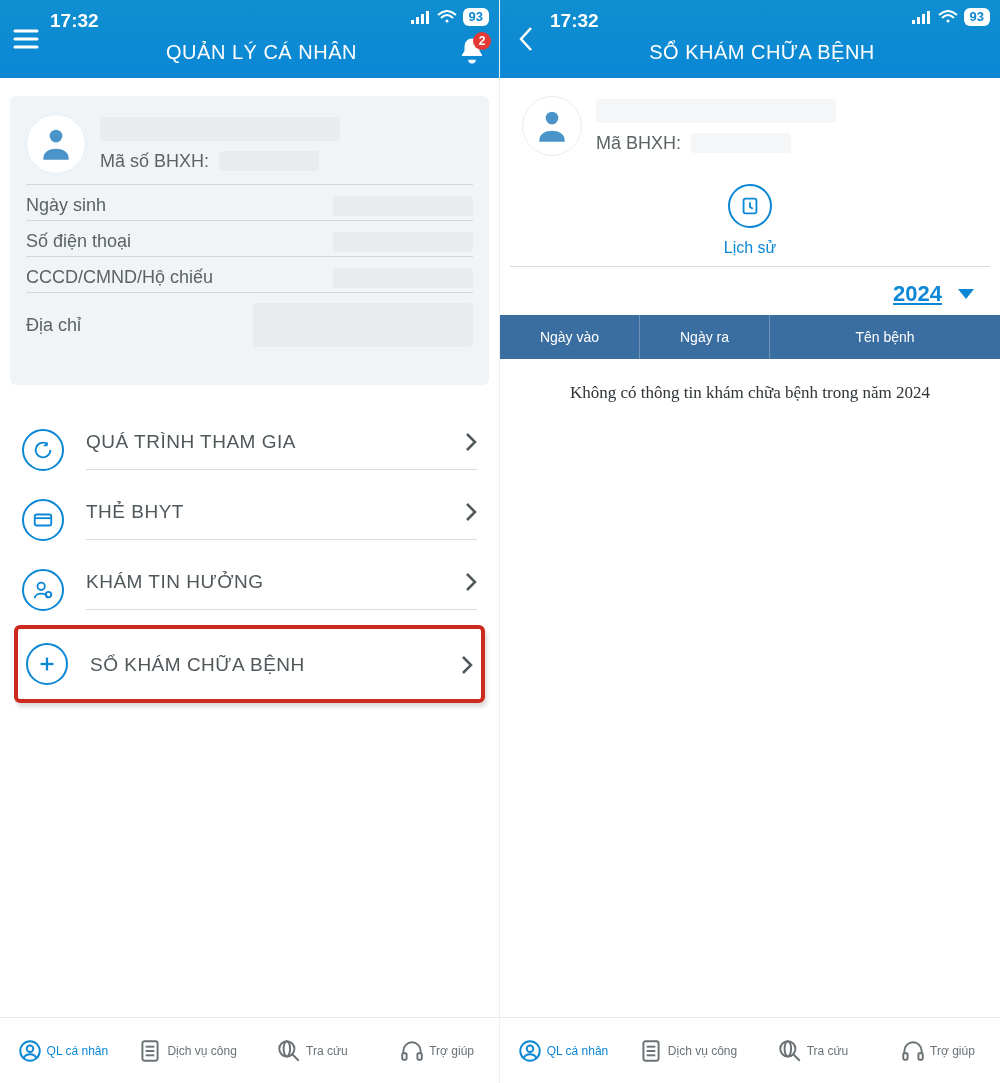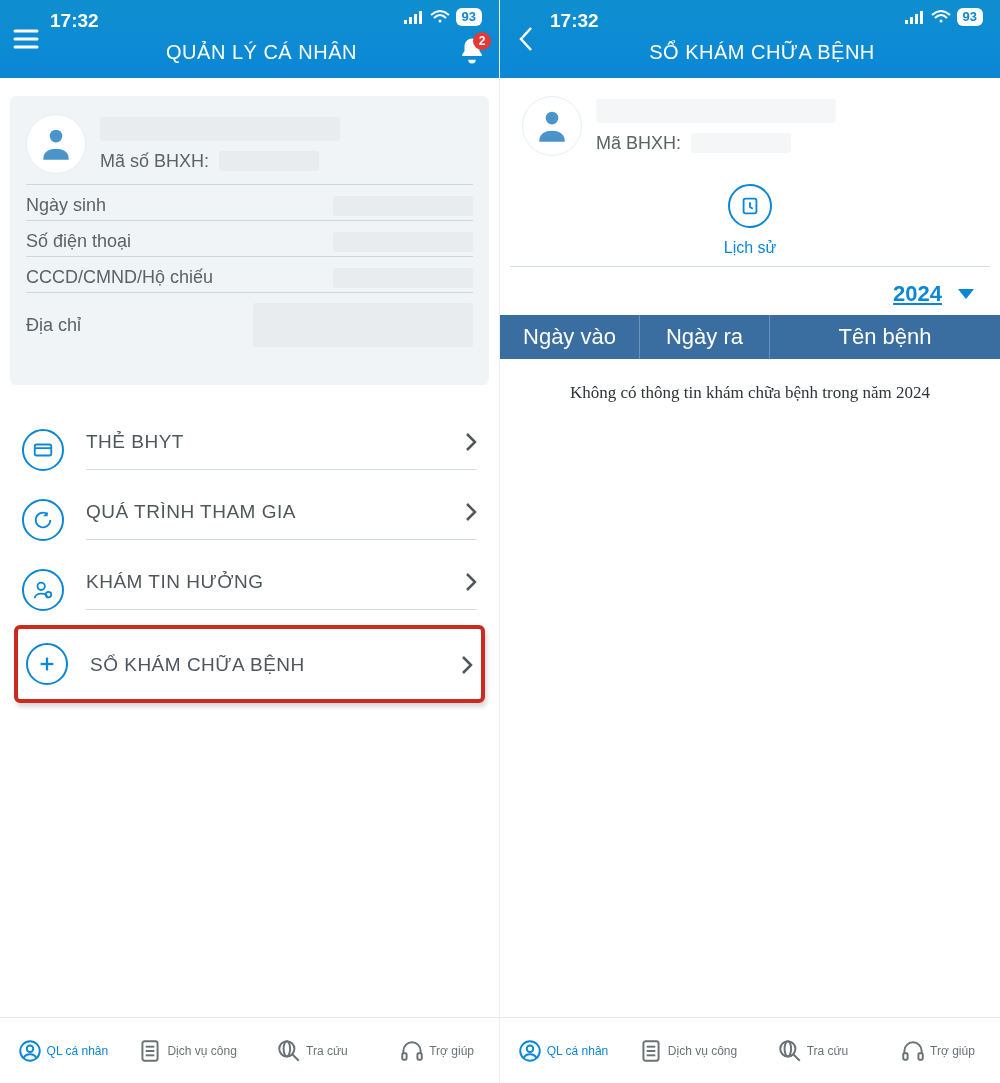--- a/index.html
+++ b/index.html
@@ -46,21 +46,21 @@
   .status-time {
     position: absolute;
     left: 50px;
     top: 10px;
     font-size: 19px;
     font-weight: 600;
     color: #fff;
   }
   .status-right {
     position:absolute;
-    right: 17px;
+    right: 10px;
     top: 8px;
     display:flex;
     align-items:center;
     gap:6px;
   }
   .signal-icon, .wifi-icon { width:20px; height:14px; }
   .battery {
     background:#fff; color:#0b87d5; font-size:13px; font-weight:700;
     border-radius:6px; padding:0 6px; line-height:18px; height:18px;
   }
@@ -174,21 +174,21 @@
   .year-select {
     font-size:22px; font-weight:700; color:#0b87d5; text-decoration:underline;
   }
   .year-caret { color:#0b87d5; }
 
   .table-header {
     display:flex; background:#3b6ea0; color:#fff; height:44px;
   }
   .th {
     display:flex; align-items:center; justify-content:center;
-    font-size:22px; border-right:1px solid rgba(255,255,255,0.25);
+    font-size:14px; border-right:1px solid rgba(255,255,255,0.25);
   }
   .th.c1 { width:140px; }
   .th.c2 { width:130px; }
   .th.c3 { flex:1; border-right:none; }
   .empty-msg {
     text-align:center; font-size:17px; color:#2e3438; margin-top:24px; padding:0 12px;font-family:Liberation Serif, serif;
   }
 </style>
 </head>
 <body>
@@ -258,40 +258,40 @@
     <div class="info-row">
       <span class="info-label">Địa chỉ</span>
       <span class="info-val-placeholder wide"></span>
     </div>
   </div>
 
   <div class="menu-list">
     <div class="menu-item">
       <div class="menu-icon-circle">
         <svg viewBox="0 0 24 24" fill="none" stroke="currentColor" stroke-width="2">
-            <rect x="3" y="6" width="18" height="12" rx="2"></rect>
-            <line x1="3" y1="10" x2="21" y2="10"></line>
+            <path d="M20 12a8 8 0 1 1-3-6.3"></path>
+            <polyline points="17,3 17,8 12,8" fill="currentColor" stroke="none"></polyline>
           </svg>
       </div>
       <div class="menu-text-wrap">
-        <span class="menu-label">THẺ BHYT</span>
+        <span class="menu-label">QUÁ TRÌNH THAM GIA</span>
         <svg class="chevron" width="12" height="20" viewBox="0 0 12 20" fill="none" stroke="currentColor" stroke-width="2.5">
             <polyline points="2,2 10,10 2,18"></polyline>
           </svg>
       </div>
     </div>
     <div class="menu-item">
       <div class="menu-icon-circle">
         <svg viewBox="0 0 24 24" fill="none" stroke="currentColor" stroke-width="2">
-            <path d="M20 12a8 8 0 1 1-3-6.3"></path>
-            <polyline points="17,3 17,8 12,8" fill="currentColor" stroke="none"></polyline>
+            <rect x="3" y="6" width="18" height="12" rx="2"></rect>
+            <line x1="3" y1="10" x2="21" y2="10"></line>
           </svg>
       </div>
       <div class="menu-text-wrap">
-        <span class="menu-label">QUÁ TRÌNH THAM GIA</span>
+        <span class="menu-label">THẺ BHYT</span>
         <svg class="chevron" width="12" height="20" viewBox="0 0 12 20" fill="none" stroke="currentColor" stroke-width="2.5">
             <polyline points="2,2 10,10 2,18"></polyline>
           </svg>
       </div>
     </div>
     <div class="menu-item">
       <div class="menu-icon-circle">
         <svg viewBox="0 0 24 24" fill="none" stroke="currentColor" stroke-width="2">
             <circle cx="10" cy="8" r="4"></circle>
             <path d="M3 21c0-3 3-5 7-5s7 2 7 5"></path>

